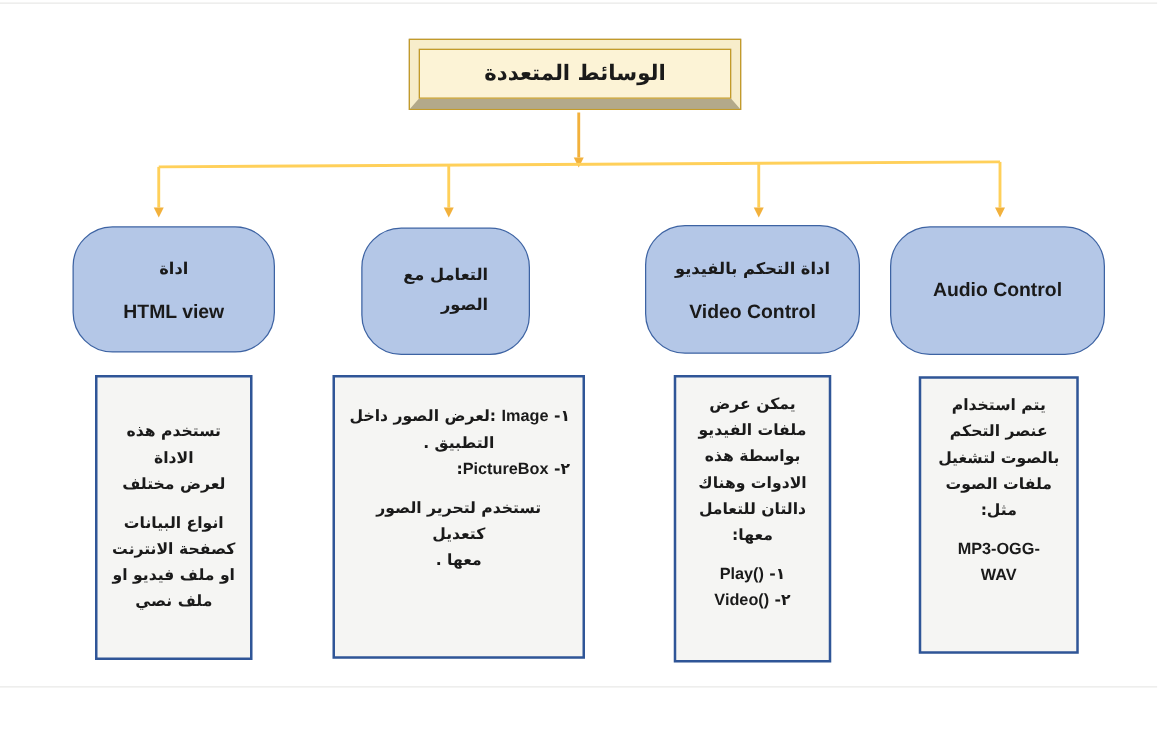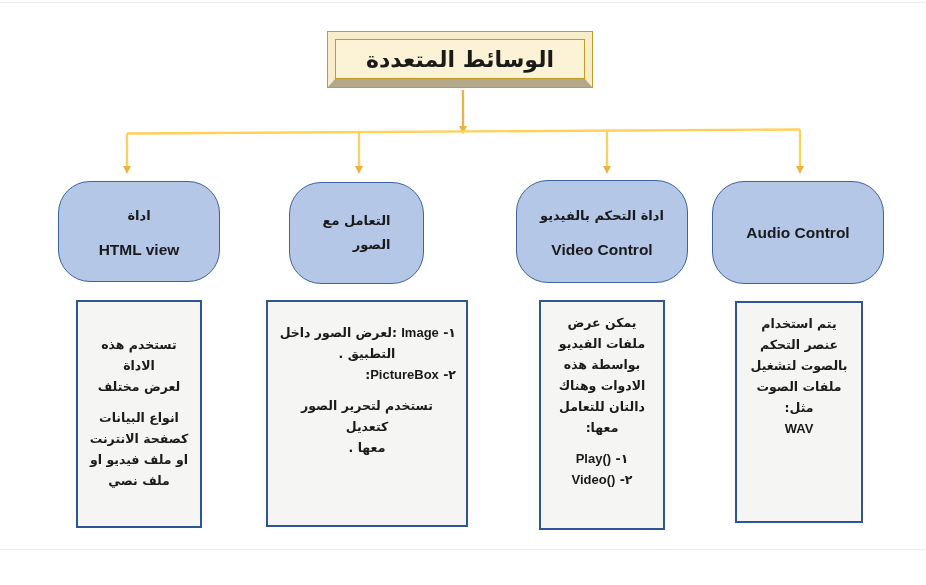--- a/index.html
+++ b/index.html
@@ -26,21 +26,21 @@
   .page-edge.bottom{top:549px;}
 
   
   .title-box{position:absolute;left:327px;top:31px;width:266px;height:57px;
     border:1px solid var(--title-line);box-sizing:border-box;background:var(--title-bevel-dark);}
   .title-bevel{width:100%;height:100%;box-sizing:border-box;
     border-style:solid;border-width:7px 7px 8px 7px;
     border-color:var(--title-bevel-light) var(--title-bevel-light) var(--title-bevel-dark) var(--title-bevel-light);}
   .title-inner{width:100%;height:100%;box-sizing:border-box;border:1px solid var(--title-line);
     background:var(--title-fill);display:flex;align-items:center;justify-content:center;}
-  .title-text{font-size:22px;font-weight:bold;}
+  .title-text{font-size:17px;font-weight:bold;}
 
   
   svg.connectors{position:absolute;left:0;top:0;pointer-events:none;}
   .c-main{stroke:var(--connector);stroke-width:2.3;fill:none;}
   .c-branch{stroke:var(--connector-light);stroke-width:2.3;fill:none;}
   .c-head{fill:var(--connector);}
 
   
   .node{position:absolute;box-sizing:border-box;background:var(--node-fill);
     border:1.5px solid var(--node-border);border-radius:32px;
@@ -139,16 +139,17 @@
       <div class="line center gap"><span class="ar">١- </span><span class="en">Play()</span></div>
       <div class="line center"><span class="ar">٢- </span><span class="en">Video()</span></div>
     </div>
 
   <div class="detail" dir="rtl" style="left:735px;top:301px;width:128px;height:222px;">
       <div class="line center"><span class="ar">يتم استخدام</span></div>
       <div class="line center"><span class="ar">عنصر التحكم</span></div>
       <div class="line center"><span class="ar">بالصوت لتشغيل</span></div>
       <div class="line center"><span class="ar">ملفات الصوت</span></div>
       <div class="line center"><span class="ar">مثل:</span></div>
+      <div class="line center gap"><span class="en">MP3-OGG-</span></div>
       <div class="line center"><span class="en">WAV</span></div>
     </div>
 
 </div>
 
 </body></html>

